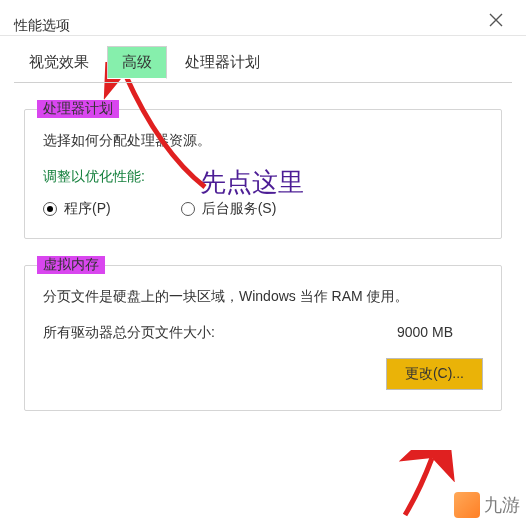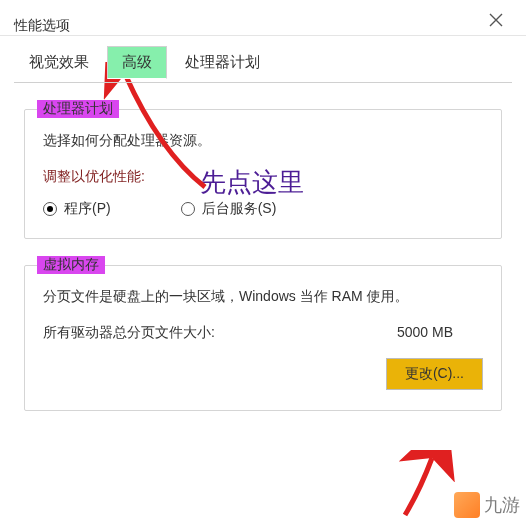--- a/index.html
+++ b/index.html
@@ -68,21 +68,21 @@
   .group-title {
     position: absolute;
     top: -10px;
     left: 12px;
     background: #d946ef;
     padding: 0 6px;
     font-size: 14px;
     color: #333;
   }
   .group p { margin: 4px 0 18px 0; color: #333; }
-  .label { color: #7f1d1d; margin-bottom: 14px; }
+  .label { color: #15803d; margin-bottom: 14px; }
   .radio-row {
     display: flex;
     gap: 70px;
     align-items: center;
     margin-top: 10px;
   }
   .radio-item {
     display: flex;
     align-items: center;
     gap: 7px;
@@ -189,21 +189,21 @@
           <span>后台服务(S)</span>
         </div>
       </div>
     </div>
 
     <div class="group">
       <span class="group-title">虚拟内存</span>
       <p>分页文件是硬盘上的一块区域，Windows 当作 RAM 使用。</p>
       <div class="vm-row">
         <span>所有驱动器总分页文件大小:</span>
-        <span>5000 MB</span>
+        <span>9000 MB</span>
       </div>
       <div class="btn-row">
         <span class="btn">更改(C)...</span>
       </div>
     </div>
 
   </div>
 </div>
 
 <div class="anno-text" style="left:200px; top:165px;">先点这里</div>

